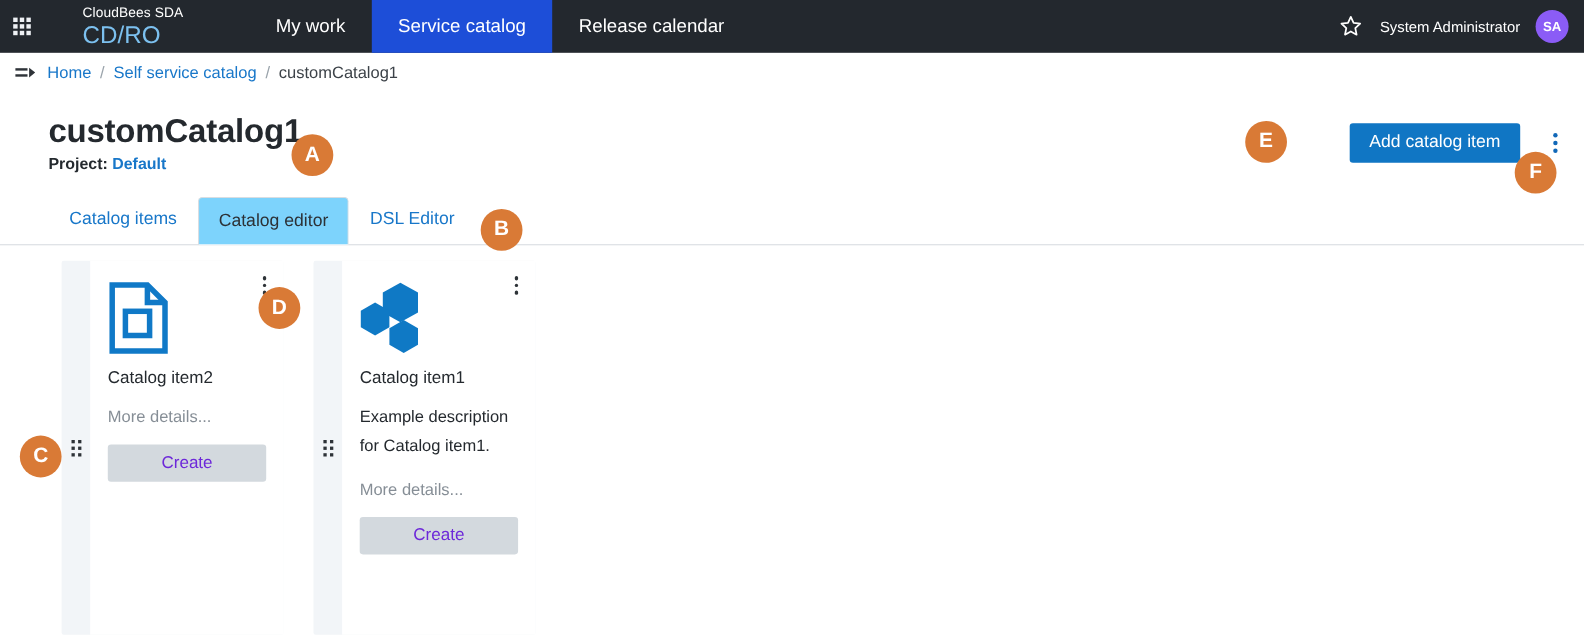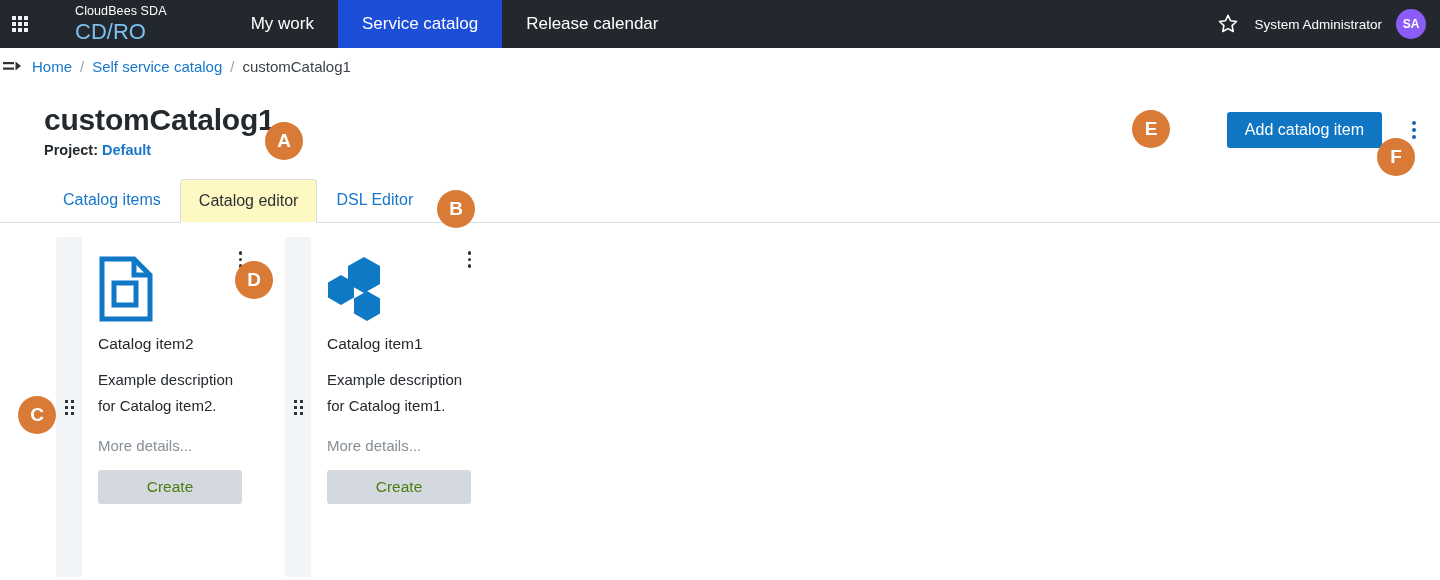--- a/index.html
+++ b/index.html
@@ -43,21 +43,21 @@
   .avatar {
     width: 30px; height: 30px; border-radius: 50%; background: #8b5cf6;
     color: #fff; font-size: 12px; font-weight: 700;
     display: flex; align-items: center; justify-content: center;
     cursor: pointer;
   }
 
   
   .breadcrumb {
     height: 38px; display: flex; align-items: center;
-    padding-left: 2px; gap: 8px; font-size: 15px;
+    padding-left: 13px; gap: 8px; font-size: 15px;
     border-bottom: 1px solid #ffffff;
   }
   .bc-icon { display:flex; align-items:center; width: 22px; }
   .bc-link { color: #1877c9; cursor: pointer; }
   .bc-sep { color: #9aa3ab; }
   .bc-current { color: #3c4248; }
 
   
   .page-head {
     position: relative;
@@ -80,21 +80,21 @@
 
   
   .tabs-wrap { position: relative; margin-top: 20px; padding-left: 44px; }
   .tabs { display: flex; align-items: flex-end; position: relative; z-index: 2; }
   .tab {
     font-size: 16px; padding: 12px 18px 12px 18px; cursor: pointer;
     color: #1877c9; border: 1px solid transparent; border-radius: 4px 4px 0 0;
     background: transparent; white-space: nowrap;
   }
   .tab.active {
-    color: #2c3136; background: #fef9c3;
+    color: #2c3136; background: #7dd3fc;
     border-color: #d9dde1; border-bottom-color: #ffffff;
     margin-bottom: -1px;
   }
   .tabs-rule { border-bottom: 1px solid #d9dde1; position: relative; z-index: 1; margin-left: -44px; }
 
   
   .cards-area { padding: 14px 0 0 56px; display: flex; gap: 27px; }
   .card-outer {
     width: 202px; height: 340px;
     background: #f2f5f8;
@@ -115,21 +115,21 @@
     position: absolute; top: 14px; right: 16px;
     display: flex; flex-direction: column; gap: 3px; align-items: center; cursor: pointer;
   }
   .card-kebab i { display:block; width:3.5px; height:3.5px; border-radius:50%; background:#2e3338; }
   .card-icon { height: 78px; display: flex; align-items: flex-start; }
   .card-title { font-size: 15.5px; color: #24292e; font-weight: 400; margin-top: 2px; }
   .card-desc { font-size: 15px; color: #24292e; line-height: 26px; margin-top: 14px; }
   .more-details { font-size: 15px; color: #868e96; margin-top: 18px; cursor: pointer; }
   .create-btn {
     margin-top: 16px; width: 144px; height: 34px;
-    background: #d3d9de; color: #4d7c0f; border: none; border-radius: 3px;
+    background: #d3d9de; color: #6d28d9; border: none; border-radius: 3px;
     font-size: 15.5px; cursor: default;
   }
 
   
   .badge {
     position: absolute; width: 38px; height: 38px; border-radius: 50%;
     background: #d97a36; color: #ffffff;
     display: flex; align-items: center; justify-content: center;
     font-size: 19px; font-weight: 700; z-index: 20;
   }
@@ -243,21 +243,20 @@
           <i></i>
       </span>
       <div class="card-icon">
         <svg width="56" height="68" viewBox="0 0 56 68">
           <path d="M4 4h32l16 16v44H4z" fill="none" stroke="#1079c7" stroke-width="5" stroke-linejoin="miter"></path>
           <path d="M36 4v16h16" fill="none" stroke="#1079c7" stroke-width="5" stroke-linejoin="miter"></path>
           <rect x="16" y="28" width="22" height="22" fill="none" stroke="#1079c7" stroke-width="5"></rect>
         </svg>
       </div>
       <div class="card-title">Catalog item2</div>
-      <div class="card-desc">Example description for Catalog item2.</div>
       <div class="more-details">More details...</div>
       <button class="create-btn">Create</button>
     </div>
   </div>
 
   <div class="card-outer">
     <div class="drag-col">
       <span class="drag-dots">
         <i></i>
           <i></i>

